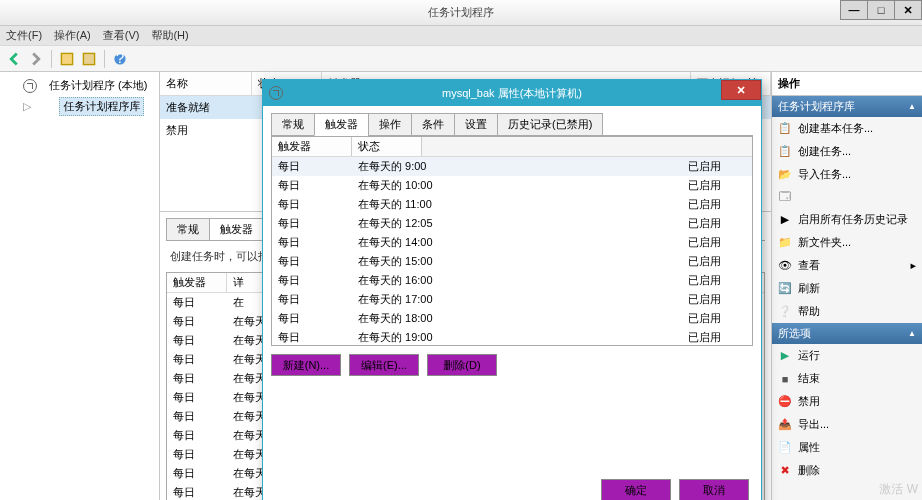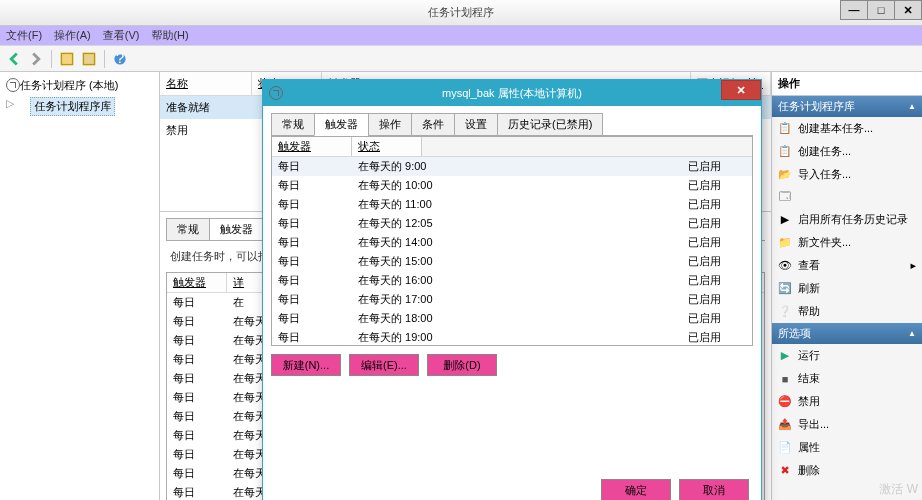--- a/index.html
+++ b/index.html
@@ -5,41 +5,41 @@
 * { box-sizing: border-box; margin: 0; padding: 0; font-family: "Microsoft YaHei", "Segoe UI", sans-serif; font-size: 11px; }
 body { background: #fff; width: 922px; height: 500px; overflow: hidden; position: relative; }
 
 
 .titlebar { height: 26px; background: linear-gradient(#fdfdfd,#e9e9e9); border-bottom: 1px solid #c8c8c8; display: flex; align-items: center; position: relative; }
 .titlebar .title { position: absolute; left: 50%; transform: translateX(-50%); color: #444; }
 .win-controls { position: absolute; right: 0; top: 0; display: flex; }
 .win-btn { width: 28px; height: 20px; border: 1px solid #888; background: #d9d9d9; display: flex; align-items: center; justify-content: center; font-weight: bold; margin-left: -1px; }
 
 
-.menubar { height: 20px; background: #c4b5fd; display: flex; align-items: center; padding: 0 6px; gap: 12px; border-bottom: 1px solid #d9d9d9; }
+.menubar { height: 20px; background: #e5e5e5; display: flex; align-items: center; padding: 0 6px; gap: 12px; border-bottom: 1px solid #d9d9d9; }
 .menu-item { color: #333; }
 
 
 .toolbar { height: 26px; background: #f5f5f5; border-bottom: 1px solid #c8c8c8; display: flex; align-items: center; padding: 0 4px; gap: 2px; }
 .tb-sep { width: 1px; height: 18px; background: #c8c8c8; margin: 0 3px; }
 .tb-btn { width: 20px; height: 20px; border: 1px solid transparent; display: flex; align-items: center; justify-content: center; }
 .tb-btn svg { width: 14px; height: 14px; }
 
 
 .main { display: flex; height: calc(500px - 72px); }
 .tree-pane { width: 160px; border-right: 1px solid #c8c8c8; background: #fff; padding: 4px; }
-.tree-node { display: flex; gap: 0; padding: 2px; }
+.tree-node { display: flex; align-items: center; gap: 12px; padding: 2px; margin-left: 17px; }
 .tree-child { margin-left: 16px; background: #d4e8f7; border: 1px dotted #7aa; padding: 1px 3px; }
 .clock-icon { width: 14px; height: 14px; border: 1px solid #666; border-radius: 50%; position: relative; }
 .clock-icon::after { content: ''; position: absolute; width: 5px; height: 5px; border-top: 1px solid #666; border-right: 1px solid #666; top: 3px; left: 3px; }
 
 .center-pane { flex: 1; display: flex; flex-direction: column; border-right: 1px solid #c8c8c8; background: #fff; position: relative; }
 .center-top { height: 140px; border-bottom: 1px solid #c8c8c8; }
 .grid-header { display: flex; background: #fff; border-bottom: 1px solid #d9d9d9; }
-.gh { padding: 4px 6px; border-right: 1px solid #d9d9d9; background: #fdfdfd; text-decoration: underline; }
+.gh { padding: 4px 6px; border-right: 1px solid #d9d9d9; background: #fdfdfd; }
 .grid-row { display: flex; }
 .gc { padding: 4px 6px; border-right: 1px solid transparent; }
 .row-sel { background: #d4e8f7; }
 .bullet { color: #888; margin-right: 2px; }
 
 .center-bot { flex: 1; padding: 6px; overflow: hidden; }
 .tabs-bg { display: flex; border-bottom: 1px solid #aaa; }
 .tab-bg { padding: 3px 10px; border: 1px solid #aaa; border-bottom: none; background: #fff; margin-right: -1px; }
 .tab-bg.inactive { background: #f0f0f0; }
 .bg-desc { padding: 8px 4px; color: #333; }
@@ -65,21 +65,21 @@
 .dlg-tab { padding: 3px 10px; border: 1px solid #aaa; border-bottom: 1px solid #fff; background: #fff; margin-right: -1px; position: relative; top: 1px; }
 .dlg-tab.inactive { background: #f0f0f0; border-bottom: 1px solid #aaa; }
 .dlg-desc { padding: 10px 6px 6px; }
 .dlg-grid { border: 1px solid #aaa; height: 210px; overflow: auto; }
 .dlg-grid .grid-header { background: #f5f5f5; }
 .dlg-grid .gh { border-right: 1px solid #ccc; padding: 2px 6px; }
 .dlg-row { display: flex; }
 .dlg-row .gc { padding: 2px 6px; }
 .dlg-row:first-of-type { background: #eef3f9; }
 .dlg-btns { display: flex; gap: 8px; padding: 8px 0; }
-.btn { min-width: 70px; height: 22px; border: 1px solid #888; background: #ec4899; display: inline-flex; align-items: center; justify-content: center; padding: 10px 8px; }
+.btn { min-width: 70px; height: 22px; border: 1px solid #888; background: #a21caf; display: inline-flex; align-items: center; justify-content: center; padding: 10px 8px; }
 .dlg-footer { position: absolute; right: 12px; bottom: 10px; display: flex; gap: 8px; }
 
 .watermark { position: absolute; right: 4px; bottom: 2px; color: #ccc; font-size: 12px; }
 
 
 .w-name { width: 92px; } .w-stat { width: 70px; } .w-trig { flex: 1; } .w-next { width: 80px; }
 .dw-trig { width: 80px; } .dw-det { flex: 1; } .dw-stat { width: 70px; }
 .bw-trig { width: 60px; } .bw-det { width: 120px; }
 </style>
 </head>

